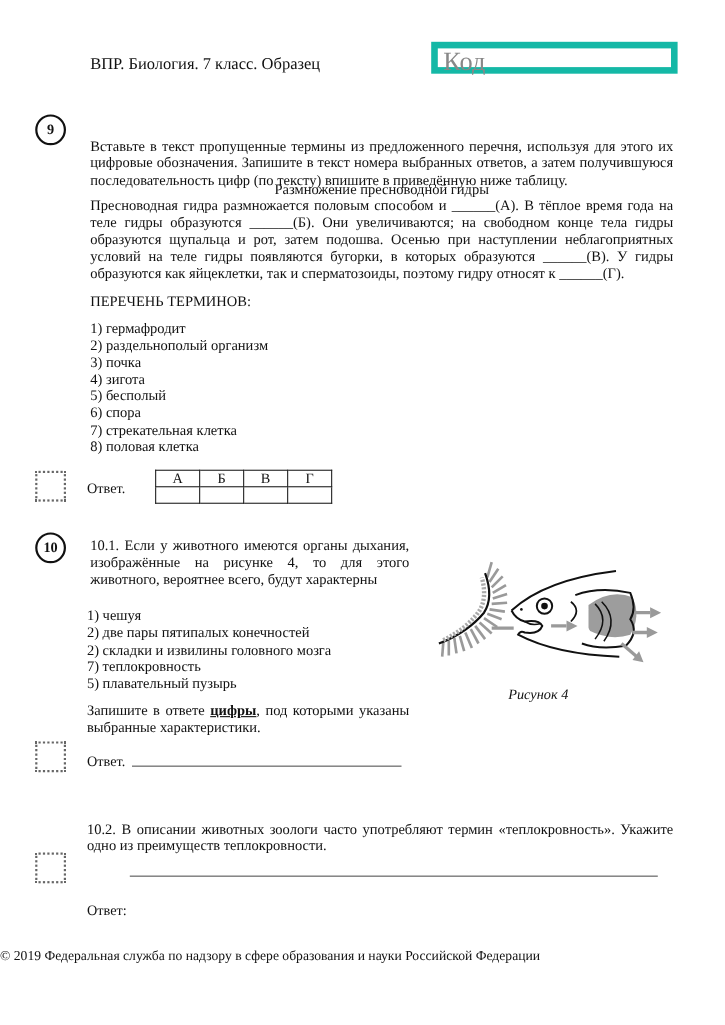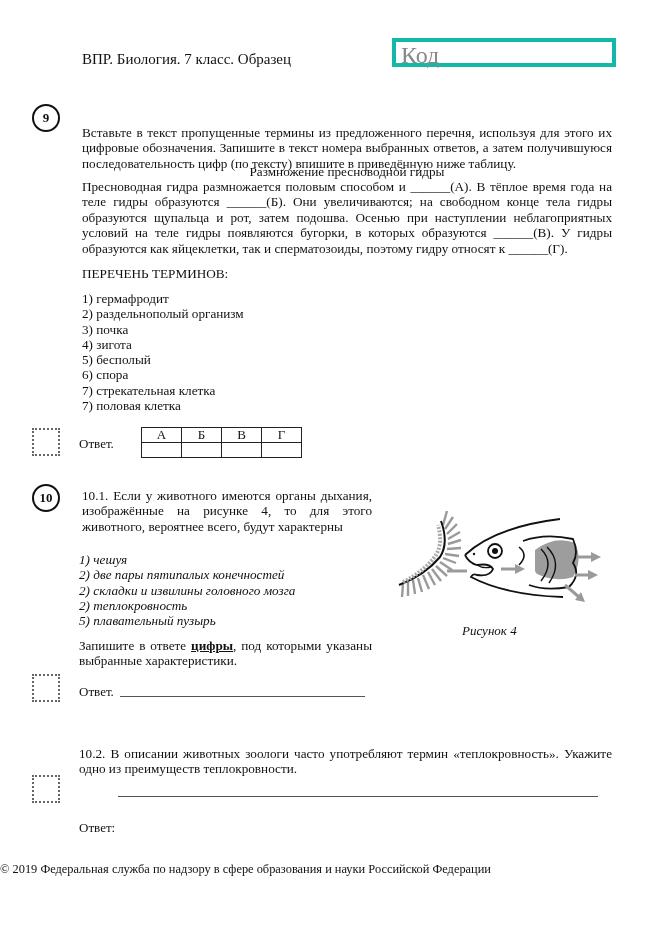--- a/index.html
+++ b/index.html
@@ -5,21 +5,21 @@
   html, body { margin: 0; padding: 0; background: #ffffff; }
   body {
     width: 659px; height: 932px; position: relative; overflow: hidden;
     font-family: "Liberation Serif", "DejaVu Serif", serif;
     color: #111; font-size: 13.2px; line-height: 15.4px;
   }
   .abs { position: absolute; }
   .header-title { left: 82px; top: 52px; font-size: 15px; }
   .code-box {
     left: 392px; top: 38px; width: 224px; height: 29px;
-    border: 4px solid #14b8a6; box-sizing: border-box;
+    border: 6px solid #14b8a6; box-sizing: border-box;
     font-size: 24px; line-height: 26px; color: #888; padding-left: 5px;
   }
   .qnum {
     width: 28px; height: 28px; border: 2px solid #111; border-radius: 50%;
     box-sizing: border-box; text-align: center; font-weight: bold;
     font-size: 13px; line-height: 24px;
   }
   .para { text-align: justify; }
   .center-title { text-align: center; font-weight: normal; }
   .list div { line-height: 15.3px; }
@@ -51,21 +51,21 @@
 
 <div class="abs" style="left:82px; top:266px;">ПЕРЕЧЕНЬ ТЕРМИНОВ:</div>
 <div class="abs list" style="left:82px; top:291px;">
   <div>1) гермафродит</div>
   <div>2) раздельнополый организм</div>
   <div>3) почка</div>
   <div>4) зигота</div>
   <div>5) бесполый</div>
   <div>6) спора</div>
   <div>7) стрекательная клетка</div>
-  <div>7) половая клетка</div>
+  <div>8) половая клетка</div>
 </div>
 
 <div class="abs score-box" style="left:32px; top:428px;"></div>
 <div class="abs ans-label" style="left:79px; top:436px;">Ответ.</div>
 <table class="abs ans-table" style="left:141px; top:427px;">
   <tbody>
       <tr>
     <td>А</td>
     <td>Б</td>
     <td>В</td>
@@ -76,25 +76,25 @@
     <td></td>
     <td></td>
     <td></td>
   </tr>
 </tbody>
   </table>
 
 <div class="abs qnum" style="left:32px; top:484px;">10</div>
 <div class="abs para" style="left:82px; top:488px; width:290px;">10.1. Если у животного имеются органы дыхания, изображённые на рисунке 4, то для этого животного, вероятнее всего, будут характерны</div>
 
-<div class="abs list" style="left:79px; top:552px;font-style:italic;">
+<div class="abs list" style="left:79px; top:552px;">
   <div>1) чешуя</div>
   <div>2) две пары пятипалых конечностей</div>
   <div>2) складки и извилины головного мозга</div>
-  <div>2) теплокровность</div>
+  <div>7) теплокровность</div>
   <div>5) плавательный пузырь</div>
 </div>
 
 <div class="abs para" style="left:79px; top:638px; width:293px;"><span>Запишите в ответе </span><b><u>цифры</u></b><span>, под которыми указаны выбранные характеристики.</span></div>
 
 <svg class="abs" style="left:395px; top:505px;" width="215" height="100" viewBox="0 0 215 100">
   <g>
 
     <g stroke="#9a9a9a" stroke-width="2.4" stroke-linecap="butt">
       <line x1="48" y1="20" x2="52" y2="6"></line>

